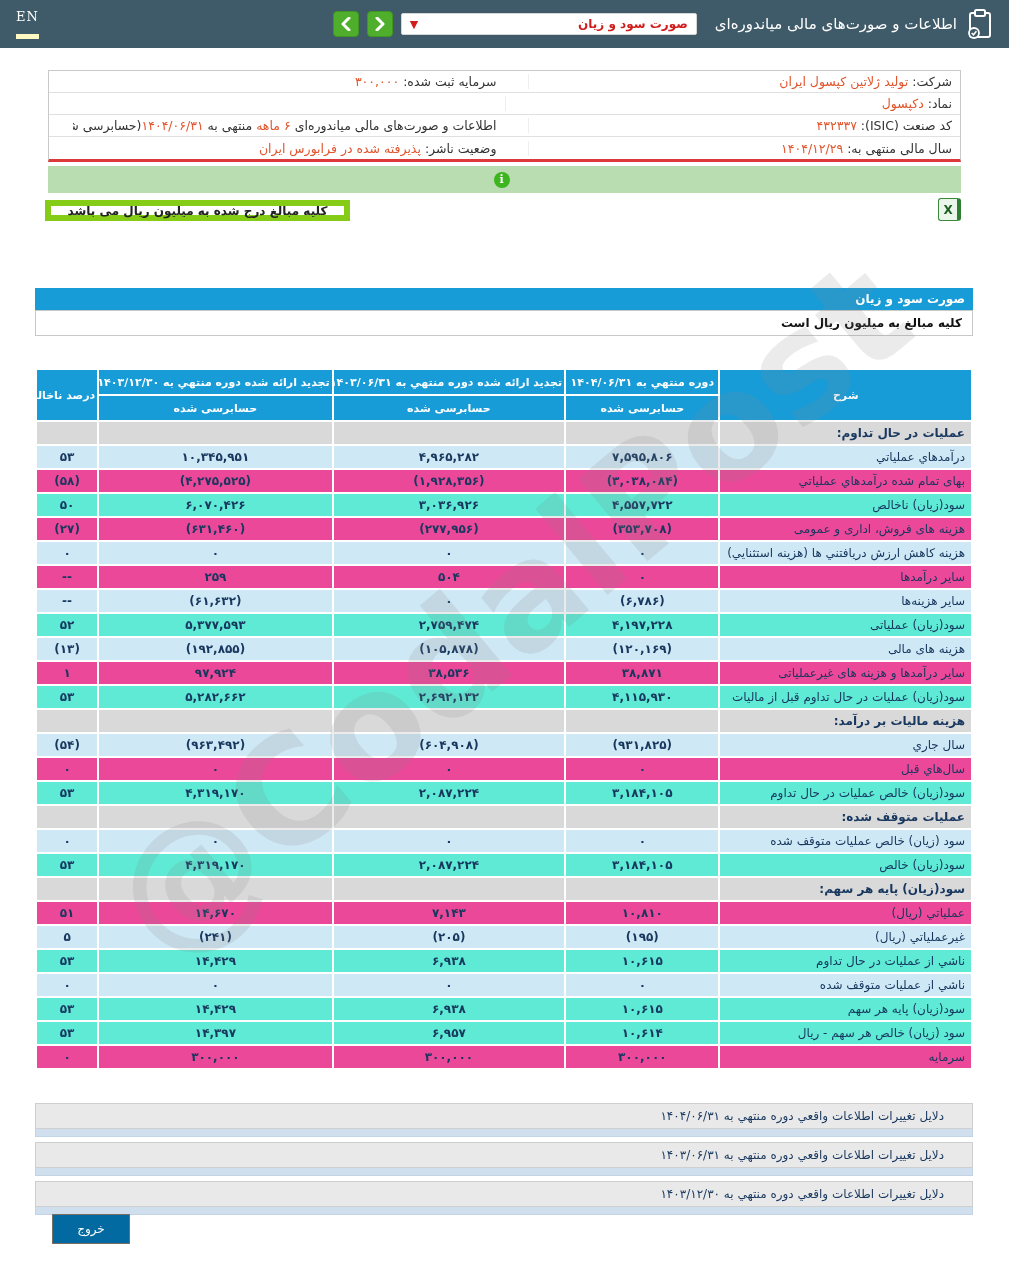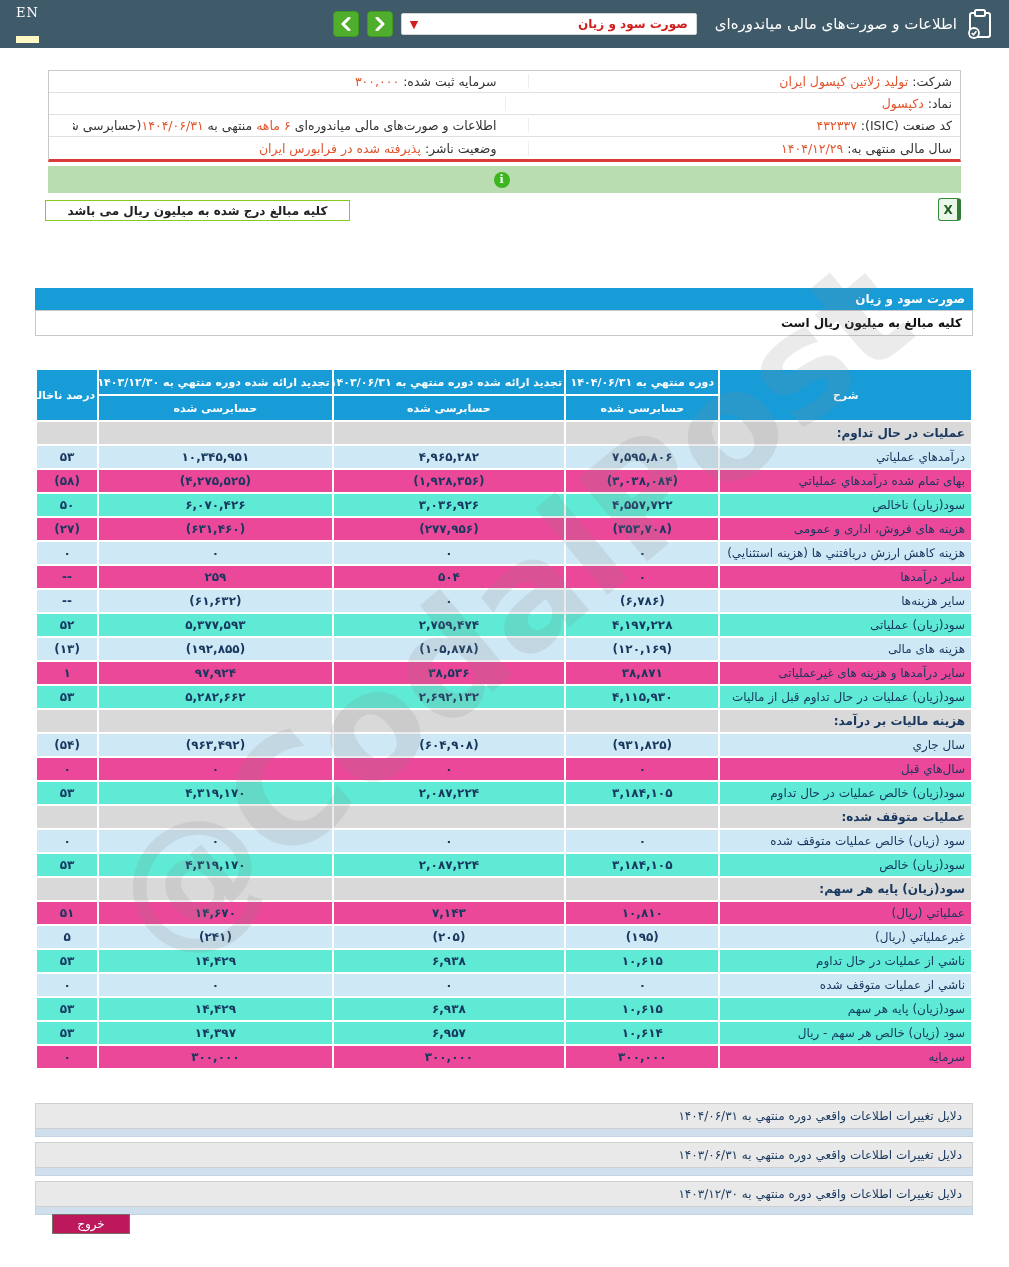--- a/index.html
+++ b/index.html
@@ -12,43 +12,43 @@
             display:flex; align-items:center; justify-content:space-between; padding:0 16px; }
   .topbar-group { display:flex; align-items:center; }
   .clip-icon svg { display:block; }
   .app-title { color:#fff; font-size:15px; margin:0 10px 0 18px; white-space:nowrap; }
   .select { width:296px; height:22px; background:#fff; border:1px solid #d5d5d5; border-radius:2px;
             display:flex; align-items:center; justify-content:space-between; padding:0 8px; cursor:pointer; }
   .select-text { color:#d11c1c; font-size:12px; font-weight:bold; white-space:nowrap; }
   .select-caret { color:#d11c1c; font-size:11px; line-height:1; }
   .navbtn { width:26px; height:26px; margin-right:8px; background:#4fae2b; border:1px solid #3f9720;
             border-radius:4px; display:flex; align-items:center; justify-content:center; cursor:pointer; }
-  .en-link { color:#fff; font-size:13px; letter-spacing:1px; border-bottom:7px solid #fef9c3;
-             padding-bottom:16px; cursor:pointer; text-decoration:none; font-family:"DejaVu Serif", serif;text-align:right; }
+  .en-link { color:#fff; font-size:13px; letter-spacing:1px; border-bottom:5px solid #fef9c3;
+             padding-bottom:10px; cursor:pointer; text-decoration:none; font-family:"DejaVu Serif", serif;text-align:right; }
 
   
   .company { position:absolute; top:70px; left:48px; width:913px; border:1px solid #c9c9c9;
              border-bottom:3px solid #dc3a3a; background:#fff; }
   .crow { display:flex; height:22px; border-bottom:1px solid #e0e0e0; font-size:12.5px; align-items:center; }
   .crow:last-child { border-bottom:none; }
   .ccell { padding:0 8px; white-space:nowrap; overflow:hidden;margin-left:24px; }
   .cright { width:50%; border-left:1px solid #eee; }
   .cleft  { width:50%; }
   .ccell .label { color:#333; }
   .ccell .value { color:#e2552d; }
 
   
   .banner { position:absolute; top:166px; left:48px; width:913px; height:27px; background:#b9dcb0;
             display:flex; align-items:center; justify-content:center; }
   .banner-text { color:#2d6a32; font-size:12.5px; font-weight:bold; }
   .info-icon { display:inline-flex; width:16px; height:16px; border-radius:50%; background:#3cb51f;
                color:#fff; font-size:11px; font-weight:bold; align-items:center; justify-content:center;
                margin-right:6px; font-family:"DejaVu Serif", serif; }
   .note-box { position:absolute; top:200px; left:45px; width:305px; height:21px; background:#fff;
-              border:1px solid #84cc16; display:flex; align-items:center; justify-content:center; }
+              border:6px solid #84cc16; display:flex; align-items:center; justify-content:center; }
   .note-text { font-size:12px; font-weight:bold; color:#222; }
   .excel-icon { position:absolute; top:198px; left:938px; width:23px; height:23px; background:#eaf6ea;
                 border:1px solid #3a8a3a; border-right:4px solid #2e7d32; border-radius:3px;
                 color:#1b5e20; font-size:12px; font-weight:bold; display:flex; align-items:center;
                 justify-content:center; cursor:pointer; }
 
   
   .stmt-titlebar { position:absolute; top:288px; left:35px; width:938px; height:22px; background:#189cd8;
                    color:#fff; font-size:12px; font-weight:bold; line-height:22px; padding:0 8px; }
   .units-row { position:absolute; top:310px; left:35px; width:938px; height:26px; background:#fff;
@@ -66,25 +66,25 @@
   td.neg { color:#e00000; }
   tr.blue td   { background:#cfe8f5; }
   tr.yellow td { background:#5eead4; }
   tr.white td  { background:#ec4899; }
   tr.section td { background:#d9d9d9; }
   tr.section td.lbl { font-weight:bold; }
 
   
   .footnotes { position:absolute; top:1103px; left:35px; width:938px; }
   .fbar { height:26px; background:#e9e9e9; border:1px solid #cfcfcf; display:flex; align-items:center;
-          padding:0 10px; color:#17375e; font-size:12px; cursor:pointer; }
+          padding:0 28px; color:#17375e; font-size:12px; cursor:pointer; }
   .fstrip { height:8px; background:#cfdfee; border:1px solid #c3d4e6; border-top:none; margin-bottom:5px; }
 
   
-  .exit-btn { position:absolute; top:1214px; left:52px; width:78px; height:20px; background:#be185d;
+  .exit-btn { position:absolute; top:1214px; left:52px; width:78px; height:30px; background:#0369a1;
               border:1px solid #7a6e64; color:#fff; font-size:12px; display:flex; align-items:center;
               justify-content:center; cursor:pointer; font-family:"DejaVu Sans", sans-serif; }
 
   
   .watermark { position:absolute; top:520px; left:-60px; width:1140px; height:180px; line-height:180px;
                text-align:center; font-size:148px; font-weight:bold; color:rgba(130,130,130,0.16);
                transform:rotate(-40deg); transform-origin:center; pointer-events:none; z-index:5;
                direction:ltr; white-space:nowrap; }
 </style>
 </head>

